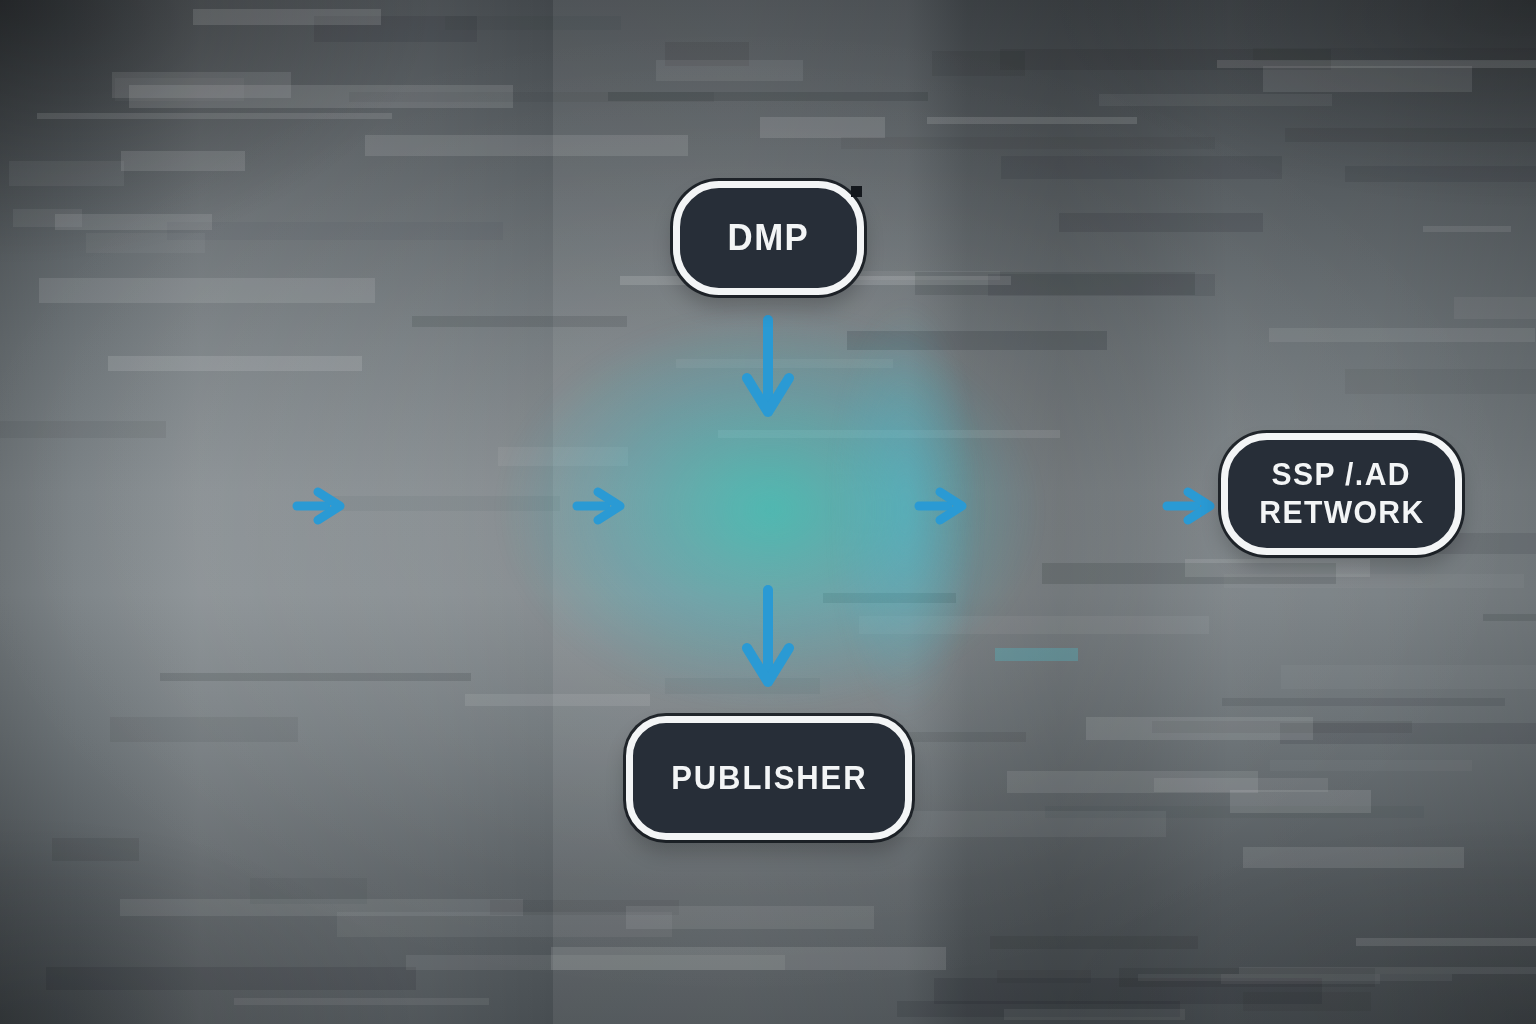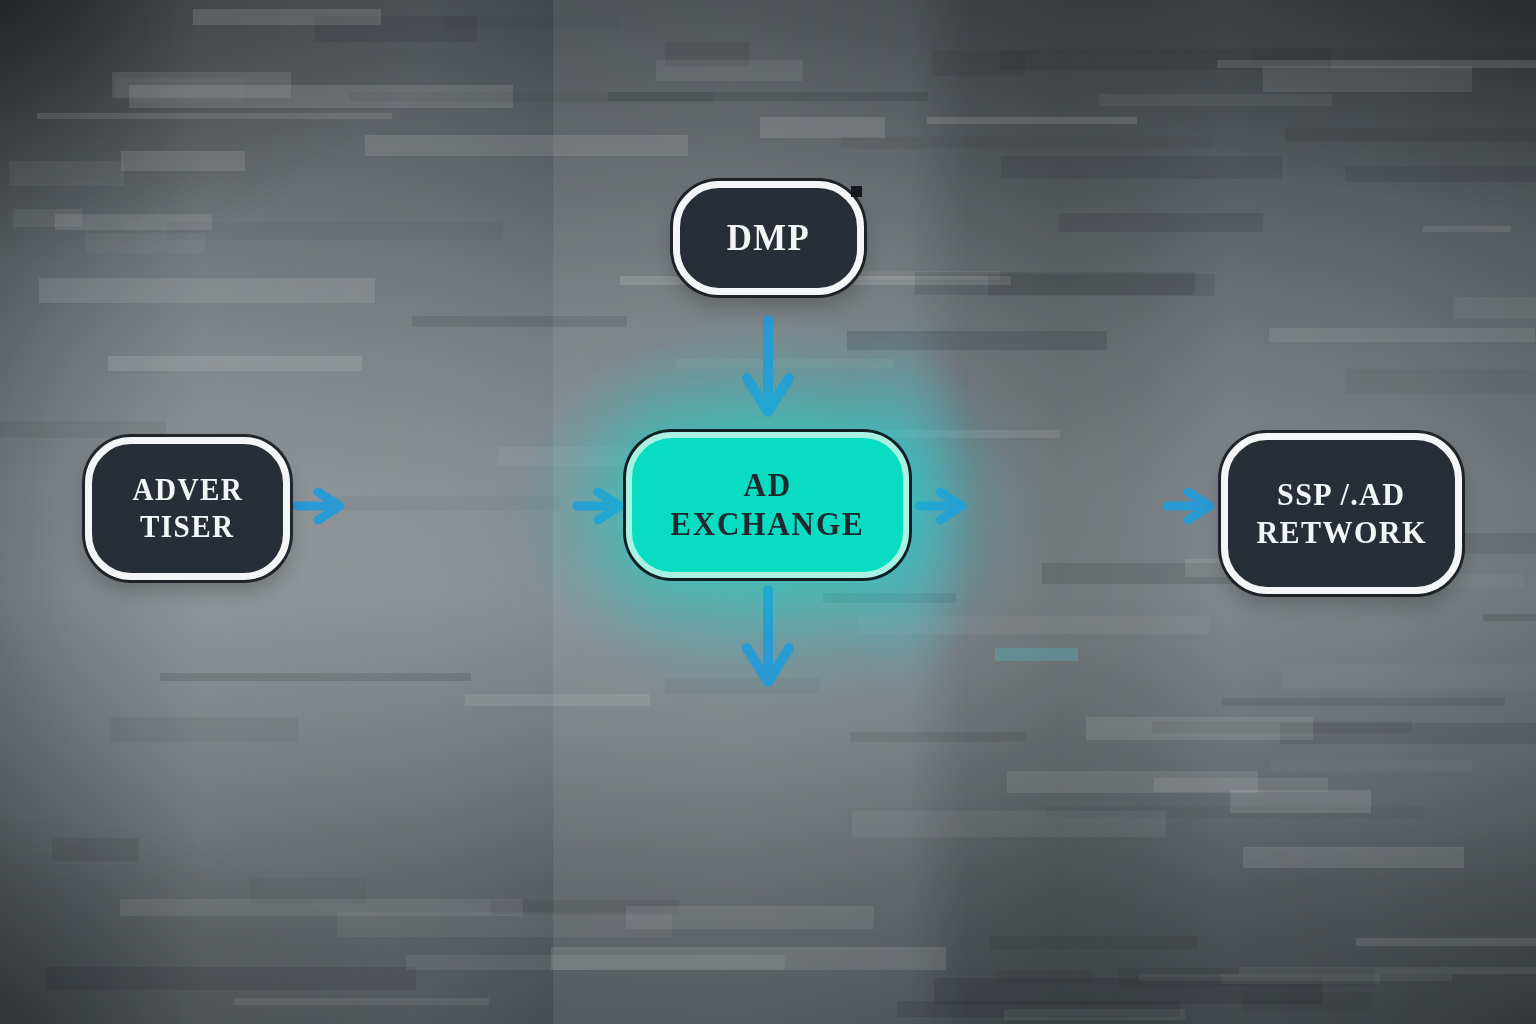--- a/index.html
+++ b/index.html
@@ -1,18 +1,18 @@
 <!DOCTYPE html>
 <html style="--arrow: #2a9ad4; --node-fill: #272e38; --node-border: #f3f5f6; --node-text: #f3f5f6; --teal-fill: #08dcc1; --teal-border: #a9f2e3; --teal-text: #1f2731;"><head>
 <meta charset="utf-8">
 <style>
   html,body{margin:0;padding:0;background:#2e3236;}
   .stage{
     position:relative;width:1536px;height:1024px;overflow:hidden;
-    font-family:Liberation Serif, serif;
+    font-family:Liberation Sans, sans-serif;
   }
   
   .bg-base{
     position:absolute;inset:0;
     background:
       radial-gradient(620px 380px at 0% 0%, rgba(0,0,0,0.38), rgba(0,0,0,0) 70%),
       radial-gradient(700px 300px at 100% 0%, rgba(0,0,0,0.30), rgba(0,0,0,0) 70%),
       radial-gradient(700px 300px at 100% 100%, rgba(0,0,0,0.18), rgba(0,0,0,0) 70%),
       radial-gradient(600px 300px at 0% 100%, rgba(0,0,0,0.22), rgba(0,0,0,0) 70%),
       radial-gradient(1100px 680px at 48% 50%, rgba(255,255,255,0.10), rgba(255,255,255,0) 72%),
@@ -202,30 +202,25 @@
       <line class="arrow-stroke" x1="768" y1="590" x2="768" y2="668" stroke-width="10"></line>
       <polyline class="arrow-stroke" points="747,648 768,682 789,648" stroke-width="10"></polyline>
     </g>
   </svg>
 
   <div class="node dark" style="left:673px;top:181px;width:191px;height:114px;">
     <div class="label" style="font-size:37px">DMP</div>
   </div>
   <div class="speck" style="left:851px;top:186px;width:11px;height:11px;"></div>
 
-  <div class="node dark" style="left:85px;top:437px;width:205px;height:143px;">
-    <div class="label" style="font-size:31px">ADVER</div>
-    <div class="label" style="font-size:31px">TISER</div>
-  </div>
-
-
-  <div class="node teal" style="left:626px;top:432px;width:283px;height:146px;">
-    <div class="label" style="font-size:33px;letter-spacing:2px">AD</div>
-    <div class="label" style="font-size:33px;letter-spacing:2px">EXCHANGE</div>
-  </div>
-
-
-  <div class="node dark" style="left:1221px;top:433px;width:241px;height:161px;">
+
+
+
+
+  <div class="node dark" style="left:1221px;top:433px;width:241px;height:122px;">
     <div class="label" style="font-size:32px">SSP /.AD</div>
     <div class="label" style="font-size:32px">RETWORK</div>
   </div>
 
+  <div class="node dark" style="left:626px;top:716px;width:286px;height:124px;border-radius:40px;">
+    <div class="label" style="font-size:33px;letter-spacing:2px">PUBLISHER</div>
+  </div>
 </div>
 
 </body></html>

